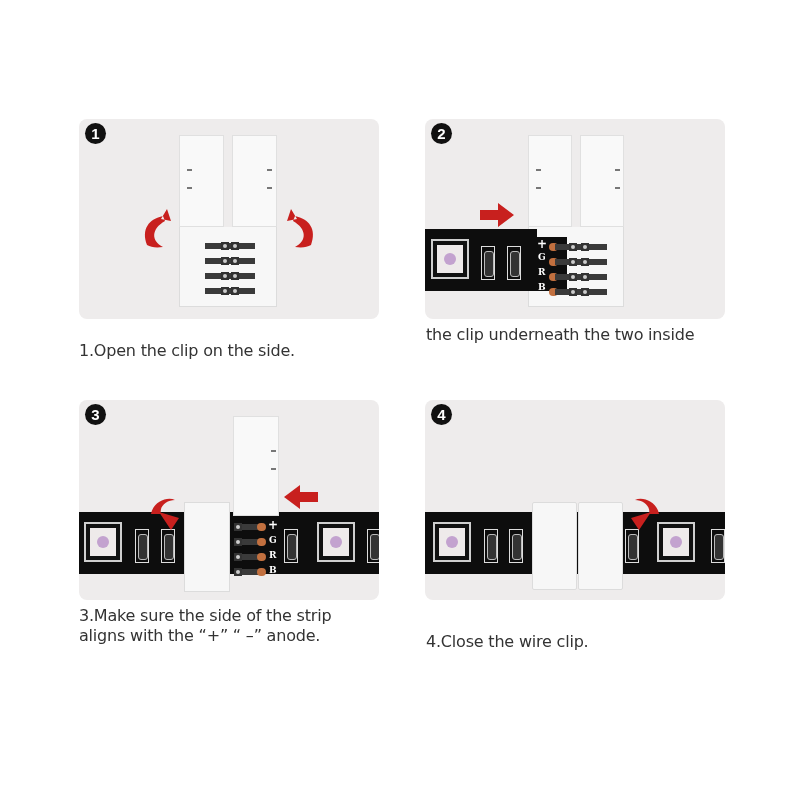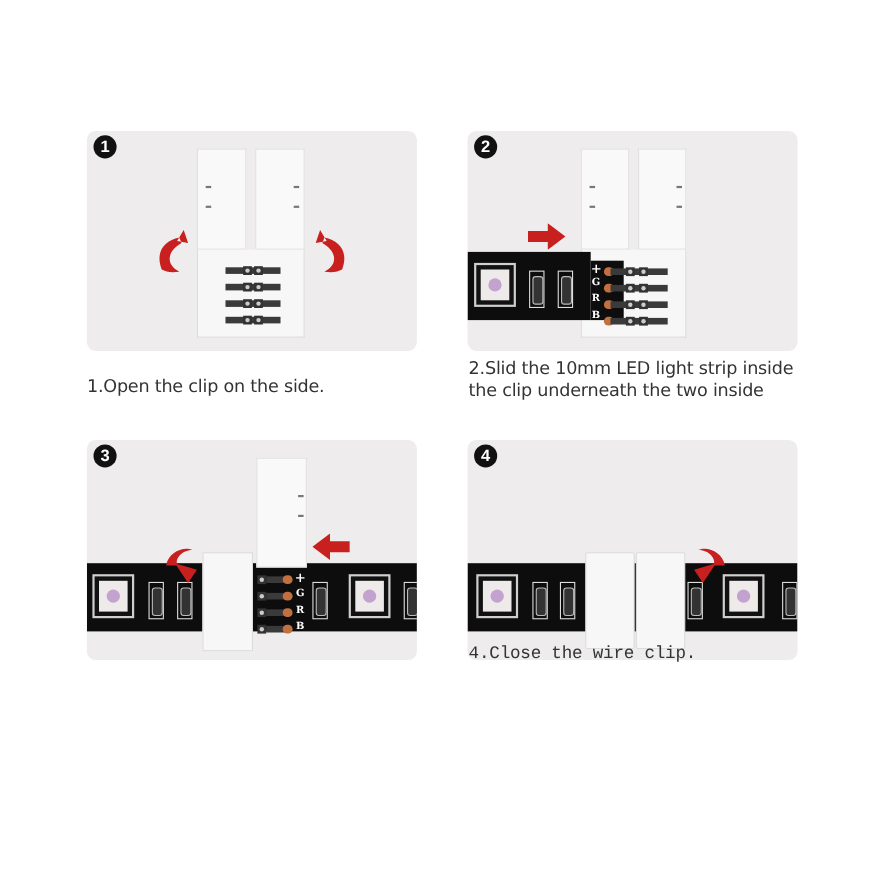--- a/index.html
+++ b/index.html
@@ -127,21 +127,20 @@
         <div class="pin-dot" style="left:32px;"></div>
       </div>
   </div>
   <div class="arrow" style="left:55px;top:84px;">
     <svg width="34" height="24" viewBox="0 0 34 24">
         <path d="M0 7 H18 V0 L34 12 L18 24 V17 H0 Z" fill="#c8201e"></path>
       </svg>
   </div>
 </div>
 <div class="caption" style="left:426px;top:325px;">
-  <div>2.Slid the 10mm LED light strip inside</div>
   <div>the clip underneath the two inside</div>
 </div>
 
 <div class="panel" style="left:79px;top:400px;">
   <div class="badge">3</div>
   <div class="strip" style="left:0;top:112px;width:300px;height:62px;"></div>
   <div class="led" style="left:5px;top:122px;">
       <div class="led-inner">
         <div class="led-dot"></div>
       </div>
@@ -198,20 +197,22 @@
         <path d="M34 7 H16 V0 L0 12 L16 24 V17 H34 Z" fill="#c8201e"></path>
       </svg>
   </div>
   <div class="arrow" style="left:70px;top:96px;">
     <svg width="36" height="36" viewBox="0 0 36 36">
         <path d="M2 18 C4 6 18 0 26 4 C18 4 10 10 12 18 Z M10 16 L30 22 L22 34 Z" fill="#c8201e"></path>
       </svg>
   </div>
 </div>
 <div class="caption" style="left:79px;top:606px;">
+  <div>3.Make sure the side of the strip</div>
+  <div>aligns with the “+” “ –” anode.</div>
 </div>
 
 <div class="panel" style="left:425px;top:400px;">
   <div class="badge">4</div>
   <div class="strip" style="left:0;top:112px;width:300px;height:62px;"></div>
   <div class="led" style="left:8px;top:122px;">
       <div class="led-inner">
         <div class="led-dot"></div>
       </div>
     </div>
@@ -235,13 +236,13 @@
   <div class="clip" style="left:107px;top:102px;width:45px;height:88px;border-radius:2px;"></div>
   <div class="clip" style="left:153px;top:102px;width:45px;height:88px;border-radius:2px;"></div>
   <div class="arrow" style="left:200px;top:96px;">
     <svg width="36" height="36" viewBox="0 0 36 36">
         <g transform="translate(36,0) scale(-1,1)">
           <path d="M2 18 C4 6 18 0 26 4 C18 4 10 10 12 18 Z M10 16 L30 22 L22 34 Z" fill="#c8201e"></path>
         </g>
       </svg>
   </div>
 </div>
-<div class="caption" style="left:426px;top:584px;font-family:Liberation Mono, monospace;">4.Close the wire clip.</div>
+<div class="caption" style="left:426px;top:632px;">4.Close the wire clip.</div>
 
 </body></html>

